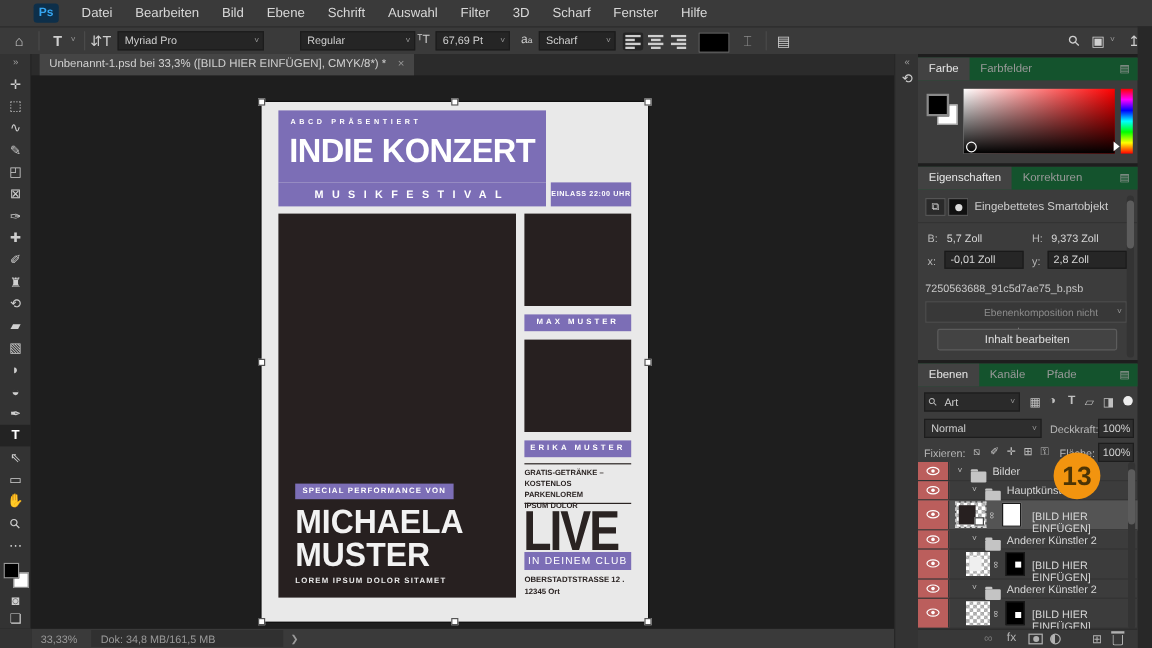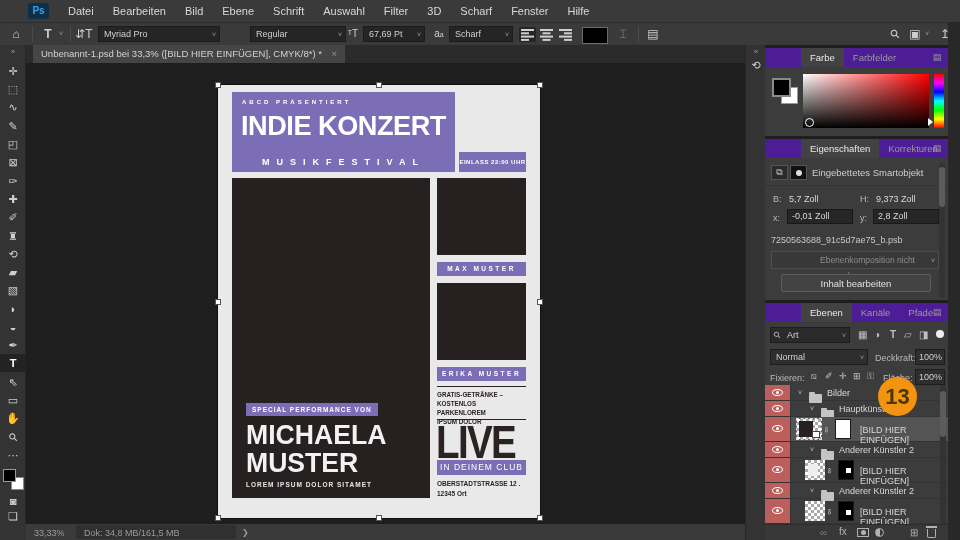--- a/index.html
+++ b/index.html
@@ -34,21 +34,21 @@
   #canvas{left:26px;top:63px;width:719px;height:461px;background:#1e1e1e;}
   #page{position:absolute;left:192px;top:22px;width:322px;height:433px;background:#e9e9e9;box-shadow:0 0 0 1px #101010;}
   .handle{position:absolute;width:6px;height:6px;background:#fff;border:1px solid #555;box-sizing:border-box;}
   .purple{background:#7c6eb6;color:#fff;}
   .pdark{color:#2a2322;}
   .darkbox{background:#272020;}
   
   #dockstrip{left:745px;top:45px;width:20px;height:495px;background:#333333;border-left:1px solid #272727;box-sizing:border-box;}
   #rightedge{left:948px;top:22px;width:12px;height:518px;background:#282828;}
   .panel{position:absolute;left:765px;width:183px;background:#3c3c3c;}
-  .ptabs{position:absolute;left:0;top:0;right:0;height:19px;background:#4c1d95;display:flex;padding-left:36px;}
+  .ptabs{position:absolute;left:0;top:0;right:0;height:19px;background:#14532d;display:flex;}
   .ptab{height:19px;line-height:19px;padding:0 9px;font-size:9.5px;color:#9a9a9a;}
   .ptab.on{background:#424242;color:#e8e8e8;}
   .pmenu{position:absolute;right:5px;top:5px;width:10px;height:9px;color:#9a9a9a;font-size:9px;line-height:9px;}
   .lbl{color:#b8b8b8;font-size:9px;}
   .inbox{position:absolute;height:15px;background:#262626;border:1px solid #191919;color:#d8d8d8;
          font-size:9px;line-height:13px;padding-left:4px;box-sizing:border-box;}
   .ddown{background:#383838;border:1px solid #4d4d4d;color:#8d8d8d;font-size:8.5px;line-height:16px;
          padding-left:5px;box-sizing:border-box;}
   .btn{background:#434343;border:1px solid #5c5c5c;border-radius:2px;color:#e0e0e0;font-size:9.5px;
        text-align:center;box-sizing:border-box;}

